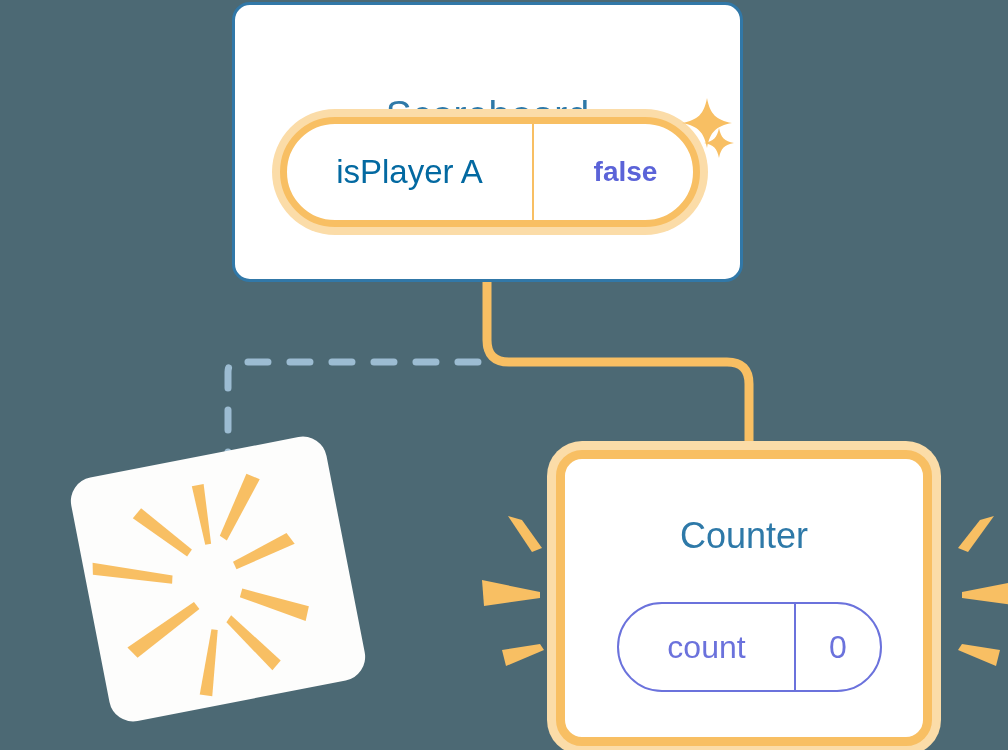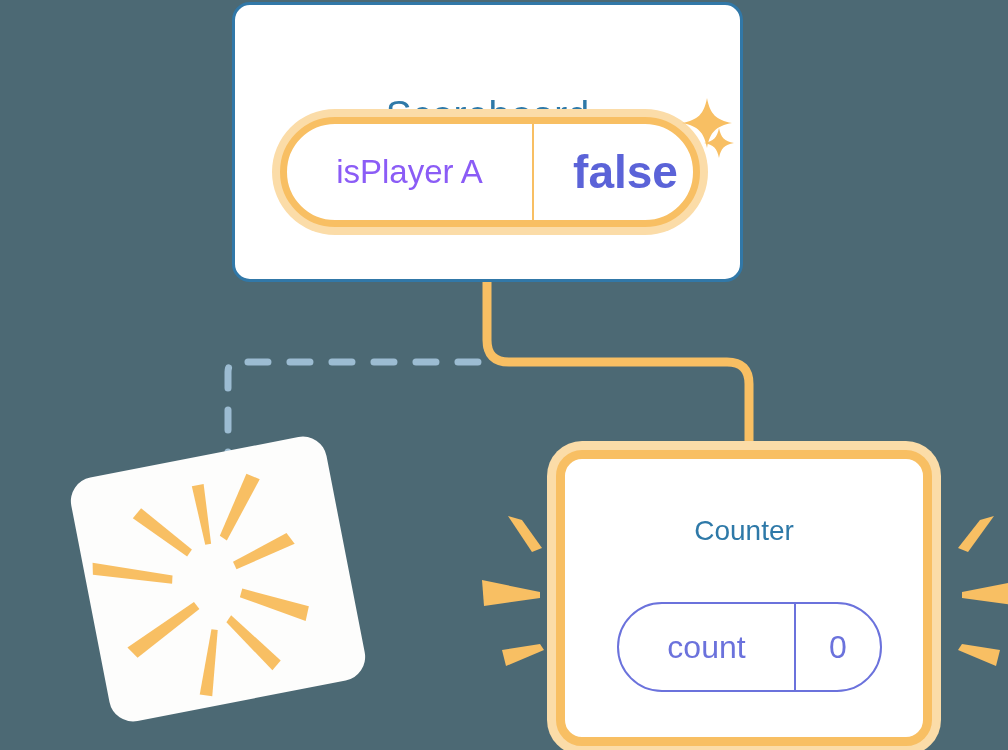--- a/index.html
+++ b/index.html
@@ -66,29 +66,29 @@
     display: flex;
     align-items: stretch;
     z-index: 2;
   }
   .pill-hl .pill-key {
     flex: 0 0 245px;
     display: flex;
     align-items: center;
     justify-content: center;
     font-size: 33px;
-    color: #8b5cf6;
+    color: #0369a1;
     border-right: 2px solid #F8BF63;
   }
   .pill-hl .pill-val {
     flex: 1;
     display: flex;
     align-items: center;
     justify-content: center;
-    font-size: 46px;
+    font-size: 28px;
     font-weight: bold;
     color: #5B63D8;
     padding-left: 24px;
   }
 
   
   .sparkle {
     position: absolute;
     z-index: 8;
   }
@@ -106,21 +106,21 @@
     box-sizing: border-box;
     box-shadow: 0 0 0 9px #FBDCA8;
     z-index: 6;
   }
   .counter-title {
     position: absolute;
     left: 0;
     top: 56px;
     width: 100%;
     text-align: center;
-    font-size: 28px;
+    font-size: 36px;
     color: #2E79A8;
   }
   .pill-plain {
     position: absolute;
     left: 52px;
     top: 131px;
     width: 265px;
     height: 90px;
     background: #FFFFFF;
     border: 2px solid #6B72DC;

